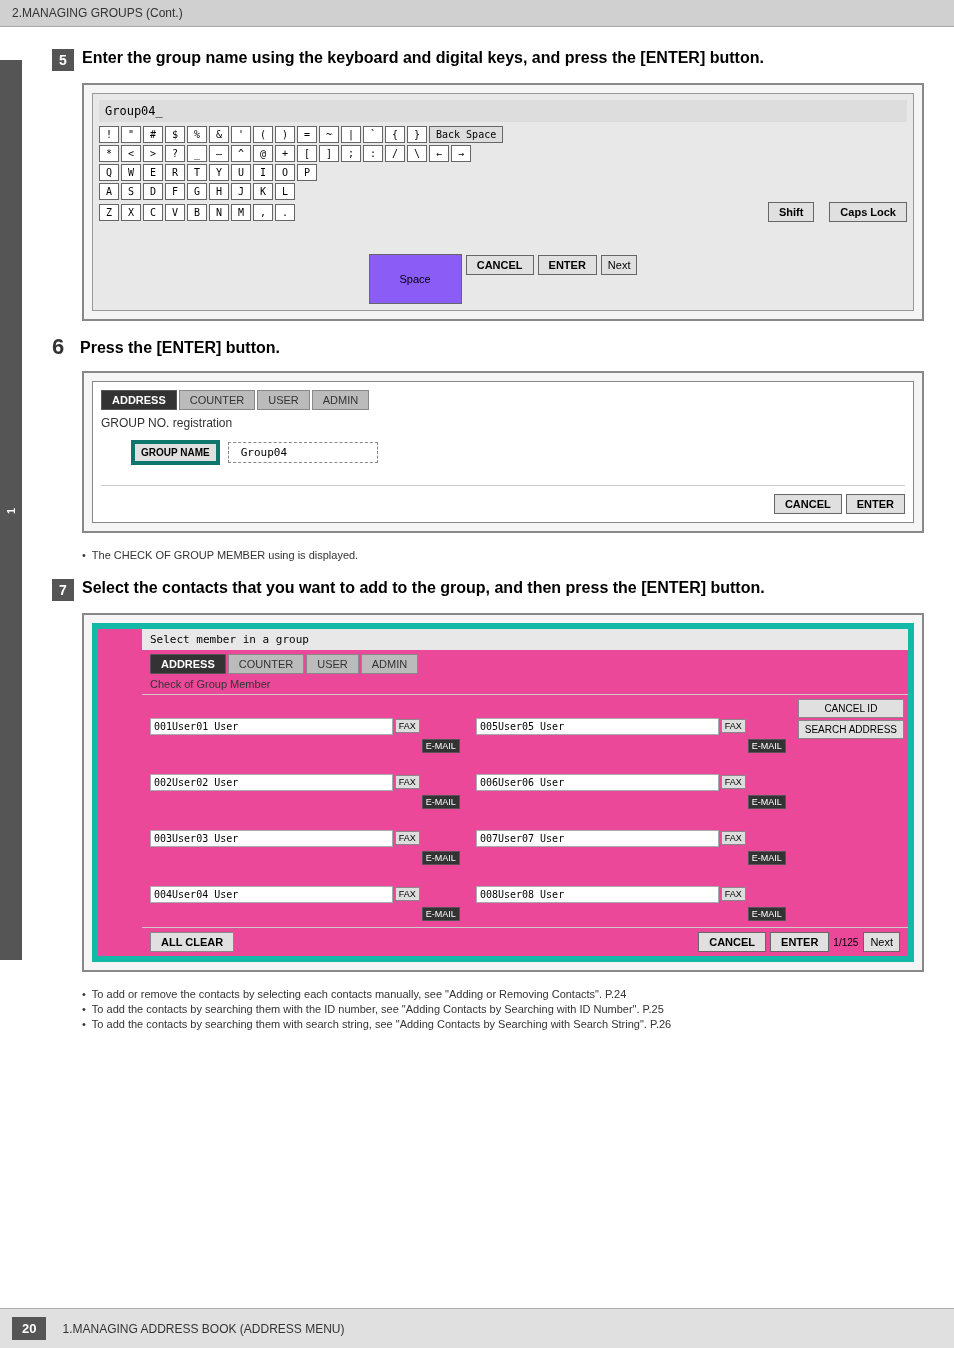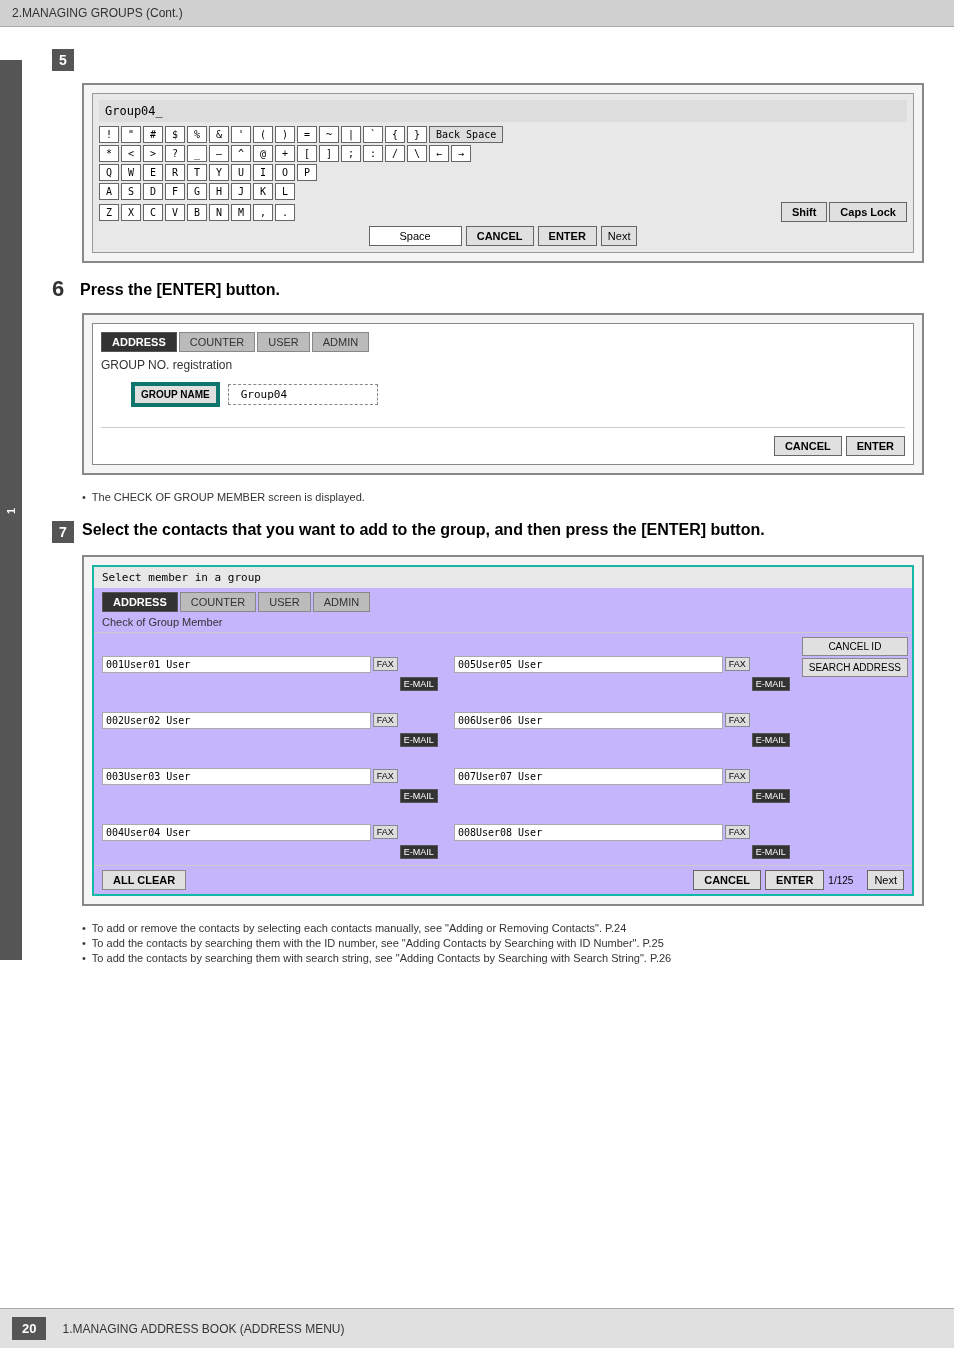--- a/index.html
+++ b/index.html
@@ -135,25 +135,26 @@
 
     .kb-action-row {
       display: flex;
       gap: 4px;
       margin-top: 4px;
       align-items: center;
       justify-content: center;
     }
 
     .btn-space {
-      background: #ffffff;
+      background: #8b5cf6;
       border: 1px solid #666;
-      padding: 3px 30px;
-      font-size: 11px;
-      cursor: pointer;
+      padding: 18px 30px;
+      font-size: 11px;
+      cursor: pointer;
+      margin-top: 28px;
     }
 
     .btn-cancel {
       background: #e0e0e0;
       border: 1px solid #666;
       padding: 3px 10px;
       font-size: 11px;
       font-weight: bold;
       cursor: pointer;
     }
@@ -255,22 +256,23 @@
     }
 
     .bullet-note::before {
       content: "•";
       margin-right: 6px;
       flex-shrink: 0;
     }
 
     
     .member-screen {
-      background: #c4b5fd;
-      border: 2px solid #14b8a6;
+      background: #ec4899;
+      border: 6px solid #14b8a6;
+      padding-left: 44px;
     }
 
     .member-title-bar {
       background: #e8e8e8;
       padding: 4px 8px;
       font-size: 11px;
       font-family: monospace;
     }
 
     .check-member-title {
@@ -358,38 +360,39 @@
       font-size: 11px;
       font-weight: bold;
       cursor: pointer;
     }
 
     .page-info {
       font-size: 10px;
       margin-left: auto;
       display: flex;
       align-items: center;
-      gap: 14px;
+      gap: 5px;
     }
   </style>
 </head>
 <body>
 
 <div class="left-tab">
   <span>1</span>
 </div>
 
 <div class="header-bar">
   <span>2.MANAGING GROUPS (Cont.)</span>
 </div>
 
 <div class="main-content">
 
   <div class="step-header">
     <div class="step-number-box">5</div>
+    <div class="step-text">Enter the group name using the keyboard and digital keys, and press the [ENTER] button.</div>
   </div>
 
   <div class="screen-mockup">
     <div class="keyboard-area">
       <div class="group-input-row">Group04_</div>
 
       <div class="kb-row">
         <span class="kb-key">!</span>
         <span class="kb-key">"</span>
         <span class="kb-key">#</span>
@@ -456,21 +459,21 @@
       <div class="kb-row" style="align-items: center;">
         <span class="kb-key">Z</span>
         <span class="kb-key">X</span>
         <span class="kb-key">C</span>
         <span class="kb-key">V</span>
         <span class="kb-key">B</span>
         <span class="kb-key">N</span>
         <span class="kb-key">M</span>
         <span class="kb-key">,</span>
         <span class="kb-key">.</span>
-        <span style="margin-left: auto; display: flex; gap: 2px;">
+        <span style="margin-left: auto; display: flex; gap: 15px;">
           <button class="btn-cancel">Shift</button>
           <button class="btn-cancel">Caps Lock</button>
         </span>
       </div>
 
       <div class="kb-action-row">
         <button class="btn-space">Space</button>
         <button class="btn-cancel">CANCEL</button>
         <button class="btn-enter">ENTER</button>
         <button class="btn-next">Next</button>
@@ -496,21 +499,21 @@
         <div class="group-name-label">GROUP NAME</div>
         <div class="group-name-value">Group04</div>
       </div>
       <div class="reg-action-row">
         <button class="btn-cancel">CANCEL</button>
         <button class="btn-enter">ENTER</button>
       </div>
     </div>
   </div>
 
-  <div class="bullet-note">The CHECK OF GROUP MEMBER screen is displayed.</div>
+  <div class="bullet-note">The CHECK OF GROUP MEMBER using is displayed.</div>
 
   <div class="step-header" style="margin-top: 16px;">
     <div class="step-number-box">7</div>
     <div class="step-text">Select the contacts that you want to add to the group, and then press the [ENTER] button.</div>
   </div>
 
   <div class="screen-mockup">
     <div class="member-screen">
       <div class="member-title-bar">Select member in a group</div>
       <div class="tab-bar" style="padding: 4px 8px 0; margin-bottom: 0;">

